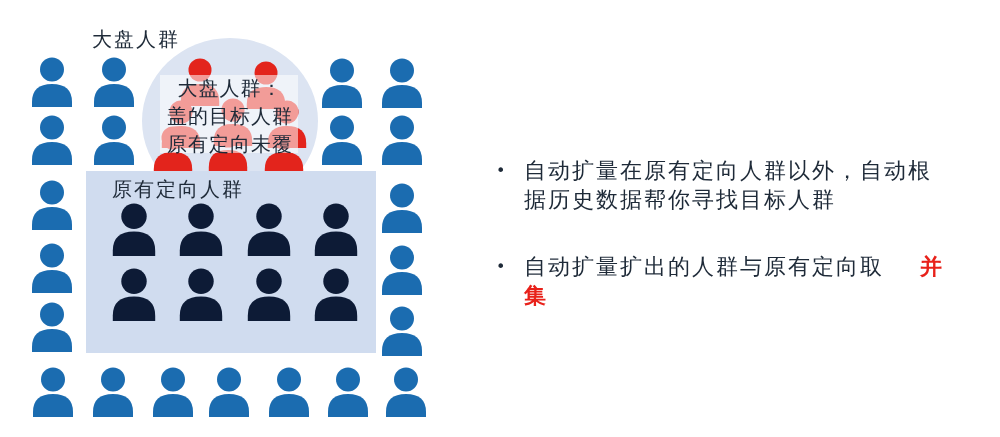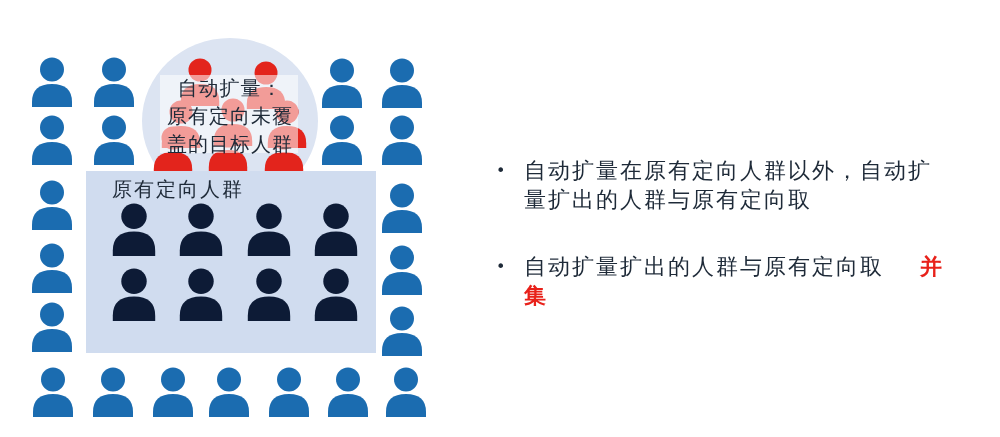--- a/index.html
+++ b/index.html
@@ -55,20 +55,21 @@
   .note .txt{flex:1;}
   .hl{color:var(--highlight,#e8211a);font-weight:bold;margin-left:36px;}
 </style>
 </head>
 <body>
 
 <div class="canvas">
 
   <div class="diagram">
 
+    <div class="diagram-title">大盘人群</div>
 
     <div class="circle"></div>
 
     <div class="icon-group" id="red-icons">
         <svg viewBox="0 0 46 50" width="46" height="48" class="picon red" style="left: 177px; top: 58px;">
           <circle cx="23" cy="12.5" r="12" fill="currentColor"></circle>
           <path fill="currentColor" d="M3,50 L3,45 Q3,27 23,27 Q43,27 43,45 L43,50 Q33,51 23,51 Q13,51 3,50 Z"></path>
         </svg>
         <svg viewBox="0 0 46 50" width="46" height="48" class="picon red" style="left: 243px; top: 61px;">
           <circle cx="23" cy="12.5" r="12" fill="currentColor"></circle>
@@ -96,23 +97,23 @@
         </svg>
         <svg viewBox="0 0 46 50" width="46" height="48" class="picon red" style="left: 261px; top: 126px;">
           <circle cx="23" cy="12.5" r="12" fill="currentColor"></circle>
           <path fill="currentColor" d="M3,50 L3,45 Q3,27 23,27 Q43,27 43,45 L43,50 Q33,51 23,51 Q13,51 3,50 Z"></path>
         </svg>
       </div>
 
     <div class="overlay"></div>
 
     <div class="circle-text">
-      <div>自动扩量：</div>
+      <div>大盘人群：</div>
+      <div>盖的目标人群</div>
       <div>原有定向未覆</div>
-      <div>盖的目标人群</div>
     </div>
 
     <div class="rect">
       <div class="rect-label">原有定向人群</div>
       <div class="icon-group" id="navy-icons">
           <svg viewBox="0 0 46 50" width="50" height="53" class="picon navy" style="left: 23px; top: 32px;">
             <circle cx="23" cy="12.5" r="12" fill="currentColor"></circle>
             <path fill="currentColor" d="M3,50 L3,45 Q3,27 23,27 Q43,27 43,45 L43,50 Q33,51 23,51 Q13,51 3,50 Z"></path>
           </svg>
           <svg viewBox="0 0 46 50" width="50" height="53" class="picon navy" style="left: 90px; top: 32px;">
@@ -230,21 +231,21 @@
         <svg viewBox="0 0 46 50" width="46" height="50" class="picon blue" style="left: 383px; top: 367px;">
           <circle cx="23" cy="12.5" r="12" fill="currentColor"></circle>
           <path fill="currentColor" d="M3,50 L3,45 Q3,27 23,27 Q43,27 43,45 L43,50 Q33,51 23,51 Q13,51 3,50 Z"></path>
         </svg>
       </div>
   </div>
 
   <div class="notes">
     <div class="note">
       <span class="bullet">•</span>
-      <span class="txt"><span>自动扩量在原有定向人群以外，自动扩量扩出的人群与原有定向取</span><span class="hl"></span></span>
+      <span class="txt"><span>自动扩量在原有定向人群以外，自动根据历史数据帮你寻找目标人群</span><span class="hl"></span></span>
     </div>
     <div class="note">
       <span class="bullet">•</span>
       <span class="txt"><span>自动扩量扩出的人群与原有定向取</span><span class="hl">并集</span></span>
     </div>
   </div>
 
 </div>
 
 </body></html>

